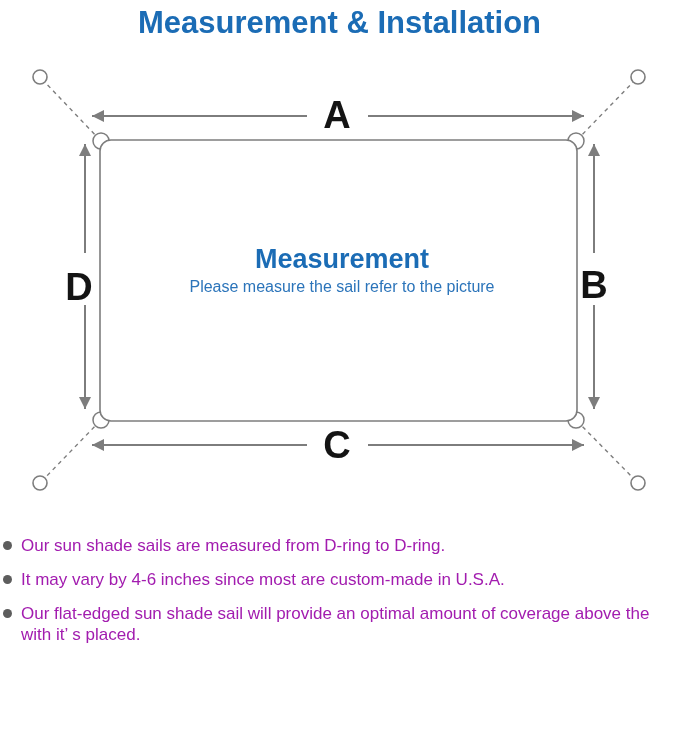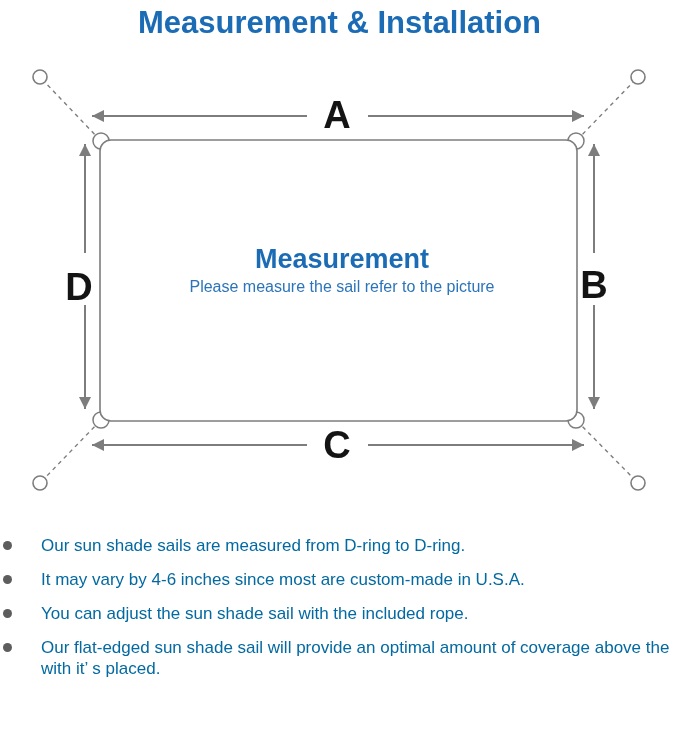--- a/index.html
+++ b/index.html
@@ -49,24 +49,23 @@
   .notes-list {
     list-style: none;
     margin: 20px 0 0 0;
     padding: 0 6px 0 3px;
     max-width: 670px;
   }
   .notes-list li {
     display: flex;
     align-items: flex-start;
     margin-bottom: 13px;
-    color: #0369a1;
+    color: #a21caf;
     font-size: 17px;
     line-height: 21px;
-    gap: 20px;
   }
   .bullet-dot {
     flex: 0 0 auto;
     width: 9px;
     height: 9px;
     margin: 6px 9px 0 0;
     border-radius: 50%;
     background: #5d5d5d;
   }
   .note-text {
@@ -131,21 +130,17 @@
     <li>
       <span class="bullet-dot"></span>
       <span class="note-text">Our sun shade sails are measured from D-ring to D-ring.</span>
     </li>
     <li>
       <span class="bullet-dot"></span>
       <span class="note-text">It may vary by 4-6 inches since most are custom-made in U.S.A.</span>
     </li>
     <li>
       <span class="bullet-dot"></span>
-      <span class="note-text">You can adjust the sun shade sail with the included rope.</span>
-    </li>
-    <li>
-      <span class="bullet-dot"></span>
       <span class="note-text">Our flat-edged sun shade sail will provide an optimal amount of coverage above the with it’ s placed.</span>
     </li>
   </ul>
 
 </div>
 
 </body></html>

